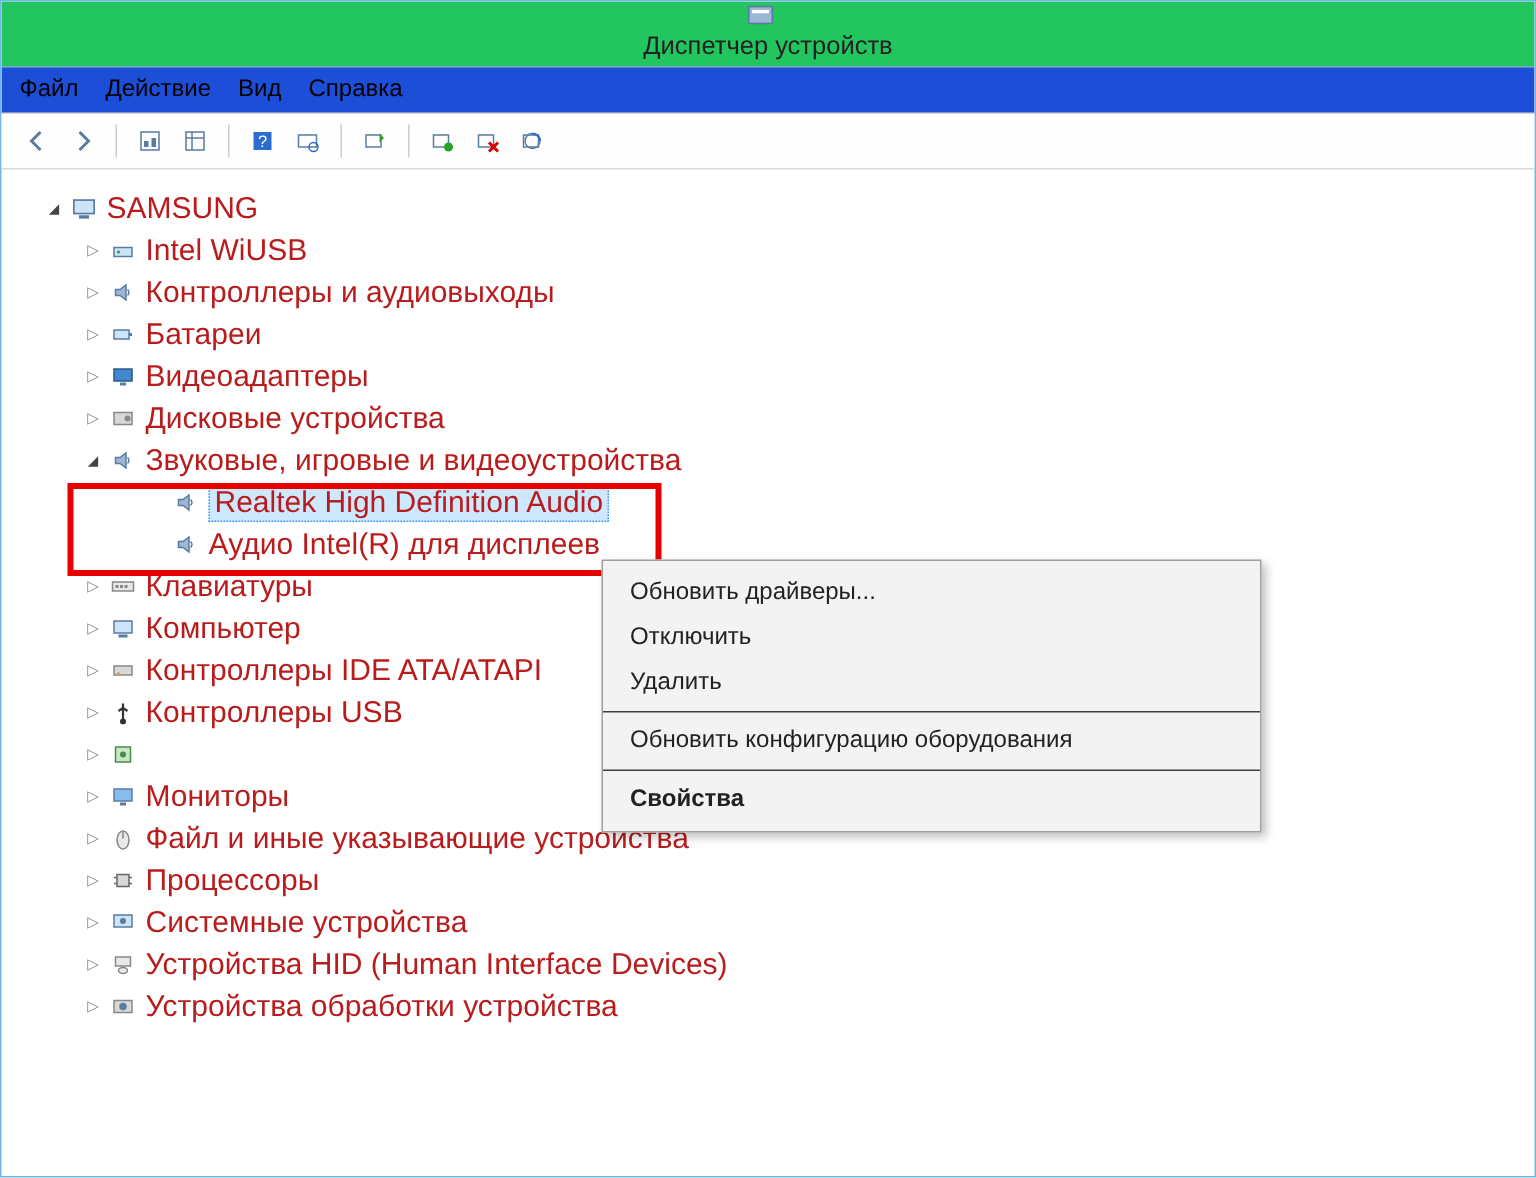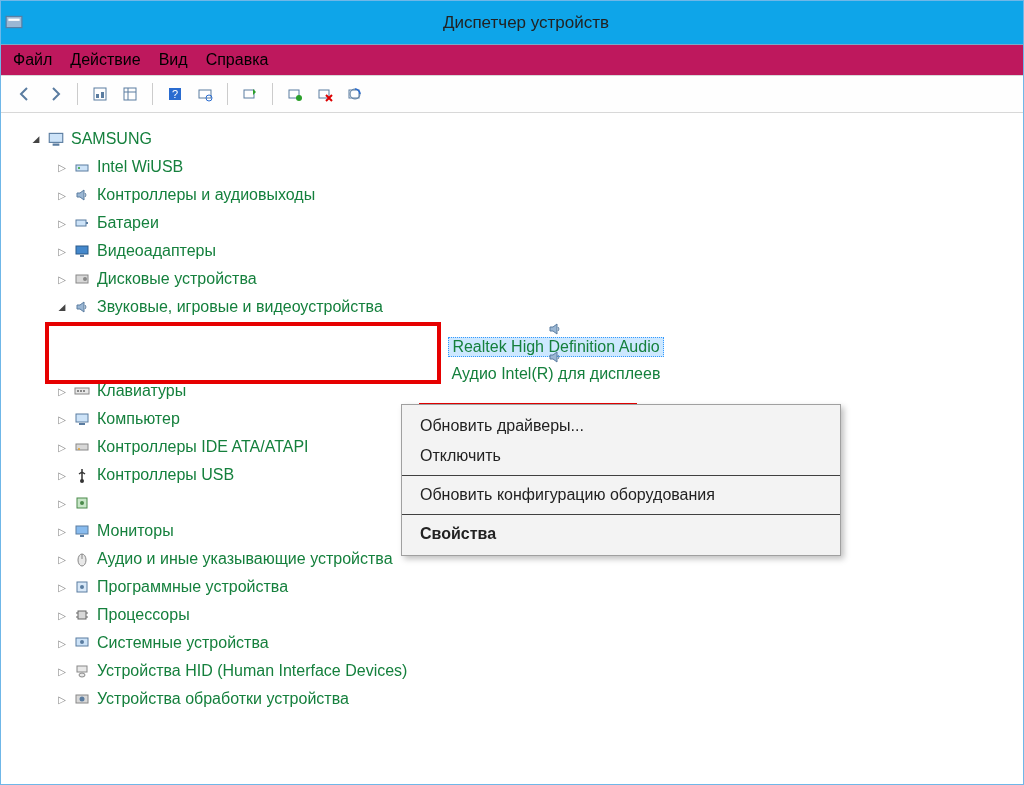--- a/index.html
+++ b/index.html
@@ -6,40 +6,41 @@
   body {
     font-family: "Segoe UI", Tahoma, sans-serif;
     font-size: 15px;
     background: #fff;
     width: 1024px;
     height: 785px;
     overflow: hidden;
     border: 1px solid #6fb7e8;
   }
   .titlebar {
-    background: #0ea5e9;
+    background: #22c55e;
     height: 44px;
     display: flex;
     align-items: center;
     padding: 0 4px;
     border-bottom: 1px solid #7aa9c8;
+    flex-direction: column;
   }
   .appicon { width: 20px; height: 20px; margin-right: 8px; }
   .titletext {
     flex: 1;
     text-align: center;
     font-size: 17px;
     color: #222;
   }
   .menubar {
     display: flex;
     gap: 18px;
     padding: 6px 12px;
     border-bottom: 1px solid #d8d8d8;
-    background: #be185d;
+    background: #1d4ed8;
     font-size: 16px;
   }
   .menuitem { cursor: default; }
   .toolbar {
     display: flex;
     align-items: center;
     padding: 4px 10px;
     border-bottom: 1px solid #d8d8d8;
     gap: 2px;
     background: #fefefe;
@@ -68,21 +69,21 @@
     display:inline-flex; align-items:center; justify-content:center;
     font-size:10px; color:#555;
   }
   .arrow.open::before { content:"◢"; font-size:9px; color:#444;}
   .arrow.closed::before { content:"▷"; font-size:10px; color:#888;}
   .arrow.none::before { content:""; }
   .devicon {
     width:18px; height:18px; margin:0 6px 0 4px;
     display:inline-flex; align-items:center; justify-content:center;
   }
-  .label { color:#15803d; font-size:16px; }
+  .label { color:#b91c1c; font-size:20px; }
   .selected .label {
     background:#cde8ff;
     border:1px dotted #3399ff;
     padding:0 3px;
   }
   .redbox {
     position:absolute;
     border:4px solid #e60000;
     pointer-events:none;
   }
@@ -92,33 +93,32 @@
     background:#e60000;
     pointer-events:none;
   }
   .context {
     position:absolute;
     background:#f3f3f3;
     border:1px solid #a0a0a0;
     box-shadow:3px 3px 6px rgba(0,0,0,.25);
     width:440px;
     padding:6px 0;
-    margin-top:31px;
   }
   .csection { border-top:1px solid #404040; margin-top:4px; padding-top:4px; }
   .citem {
     padding:6px 18px;
     font-size:16px;
     color:#222;
     cursor:default;
   }
   .citem.bold { font-weight:600; }
   .lvl0 { padding-left: 20px; }
   .lvl1 { padding-left: 46px; }
-  .lvl2 { padding-left: 88px; flex-direction: column; }
+  .lvl2 { padding-left: 88px; }
   svg { display:block; }
 </style>
 </head>
 <body>
 
 <div class="titlebar">
   <span class="appicon">
     <svg viewBox="0 0 16 16" width="18" height="18">
         <rect x="1" y="3" width="14" height="10" fill="#9bb7d4" stroke="#5a7ca0"></rect>
         <rect x="3" y="5" width="10" height="2" fill="#fff"></rect>
@@ -357,31 +357,21 @@
         <span class="label">Мониторы</span>
       </div>
       <div class="node lvl1">
         <span class="arrow closed"></span>
         <span class="devicon">
           <svg width="16" height="16" viewBox="0 0 16 16">
             <ellipse cx="8" cy="9" rx="4" ry="6" fill="#e8e8e8" stroke="#888"></ellipse>
             <line x1="8" y1="3" x2="8" y2="8" stroke="#888"></line>
           </svg>
         </span>
-        <span class="label">Аудио и иные указывающие устройства</span>
-      </div>
-      <div class="node lvl1">
-        <span class="arrow closed"></span>
-        <span class="devicon">
-          <svg width="16" height="16" viewBox="0 0 16 16">
-            <rect x="3" y="3" width="10" height="10" fill="#d8e8f8" stroke="#5a7ca0"></rect>
-            <circle cx="8" cy="8" r="2" fill="#5a7ca0"></circle>
-          </svg>
-        </span>
-        <span class="label">Программные устройства</span>
+        <span class="label">Файл и иные указывающие устройства</span>
       </div>
       <div class="node lvl1">
         <span class="arrow closed"></span>
         <span class="devicon">
           <svg width="16" height="16" viewBox="0 0 16 16">
             <rect x="4" y="4" width="8" height="8" fill="#d8d8d8" stroke="#666"></rect>
             <line x1="2" y1="6" x2="4" y2="6" stroke="#666"></line>
             <line x1="2" y1="10" x2="4" y2="10" stroke="#666"></line>
             <line x1="12" y1="6" x2="14" y2="6" stroke="#666"></line>
             <line x1="12" y1="10" x2="14" y2="10" stroke="#666"></line>
@@ -421,20 +411,21 @@
       </div>
     </div>
 
   <div class="redbox" style="left:44px; top:209px; width:396px; height:62px;"></div>
 
   <div class="redline" style="left:418px; top:290px; width:218px;"></div>
 
   <div class="context" style="left:400px; top:260px;">
     <div class="citem">Обновить драйверы...</div>
     <div class="citem">Отключить</div>
+    <div class="citem">Удалить</div>
     <div class="csection">
       <div class="citem">Обновить конфигурацию оборудования</div>
     </div>
     <div class="csection">
       <div class="citem bold">Свойства</div>
     </div>
   </div>
 </div>
 
 </body></html>

